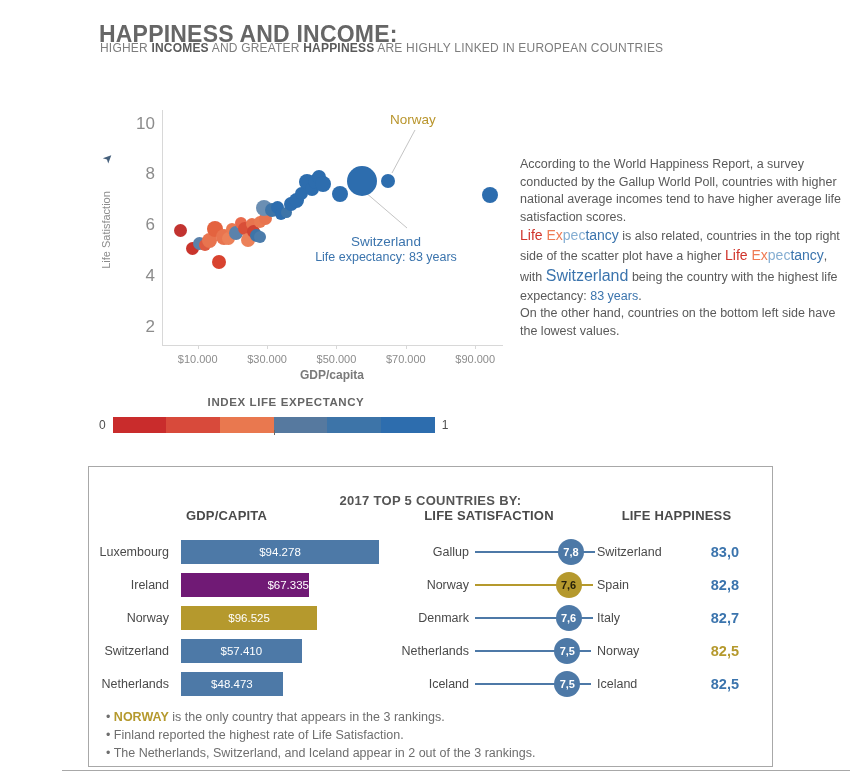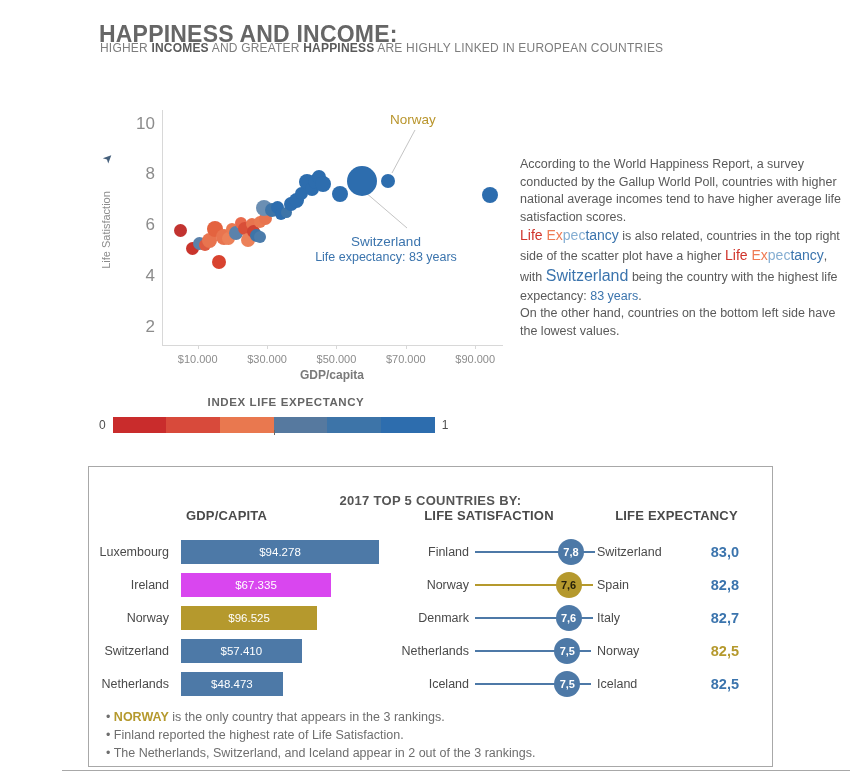--- a/index.html
+++ b/index.html
@@ -154,31 +154,31 @@
           <div class="seg" style="background: rgb(45, 109, 174);"></div>
         </div>
       <span id="legend-max">1</span>
     </div>
   </div>
 
   <div id="panel">
     <div id="panel-title">2017 TOP 5 COUNTRIES BY:</div>
     <div class="colh" id="colh-gdp">GDP/CAPITA</div>
     <div class="colh" id="colh-ls">LIFE SATISFACTION</div>
-    <div class="colh" id="colh-le">LIFE EXPECTANCY</div>
+    <div class="colh" id="colh-le">LIFE HAPPINESS</div>
     <div id="gdp-rows">
         <div class="gdp-row">
           <div class="gdp-label">Luxembourg</div>
           <div class="gdp-bar" style="width: 198px; background: rgb(77, 121, 167);">
             <span>$94.278</span>
           </div>
         </div>
         <div class="gdp-row">
           <div class="gdp-label">Ireland</div>
-          <div class="gdp-bar" style="width: 150px; background: #d946ef;">
+          <div class="gdp-bar" style="width: 128px; background: #701a75; justify-content: flex-end;">
             <span>$67.335</span>
           </div>
         </div>
         <div class="gdp-row">
           <div class="gdp-label">Norway</div>
           <div class="gdp-bar" style="width: 136.1px; background: rgb(181, 153, 45);">
             <span>$96.525</span>
           </div>
         </div>
         <div class="gdp-row">
@@ -189,21 +189,21 @@
         </div>
         <div class="gdp-row">
           <div class="gdp-label">Netherlands</div>
           <div class="gdp-bar" style="width: 101.8px; background: rgb(77, 121, 167);">
             <span>$48.473</span>
           </div>
         </div>
       </div>
     <div id="ls-rows">
         <div class="ls-row">
-          <div class="ls-label">Finland</div>
+          <div class="ls-label">Gallup</div>
           <div class="ls-track">
             <div class="ls-line" style="width: 120px; background: rgb(77, 121, 167);"></div>
             <div class="ls-circle" style="left: 83px; background: rgb(77, 121, 167); color: rgb(255, 255, 255);">7,8</div>
           </div>
         </div>
         <div class="ls-row">
           <div class="ls-label">Norway</div>
           <div class="ls-track">
             <div class="ls-line" style="width: 117.6px; background: rgb(181, 153, 45);"></div>
             <div class="ls-circle" style="left: 80.6px; background: rgb(181, 153, 45); color: rgb(36, 31, 10);">7,6</div>

